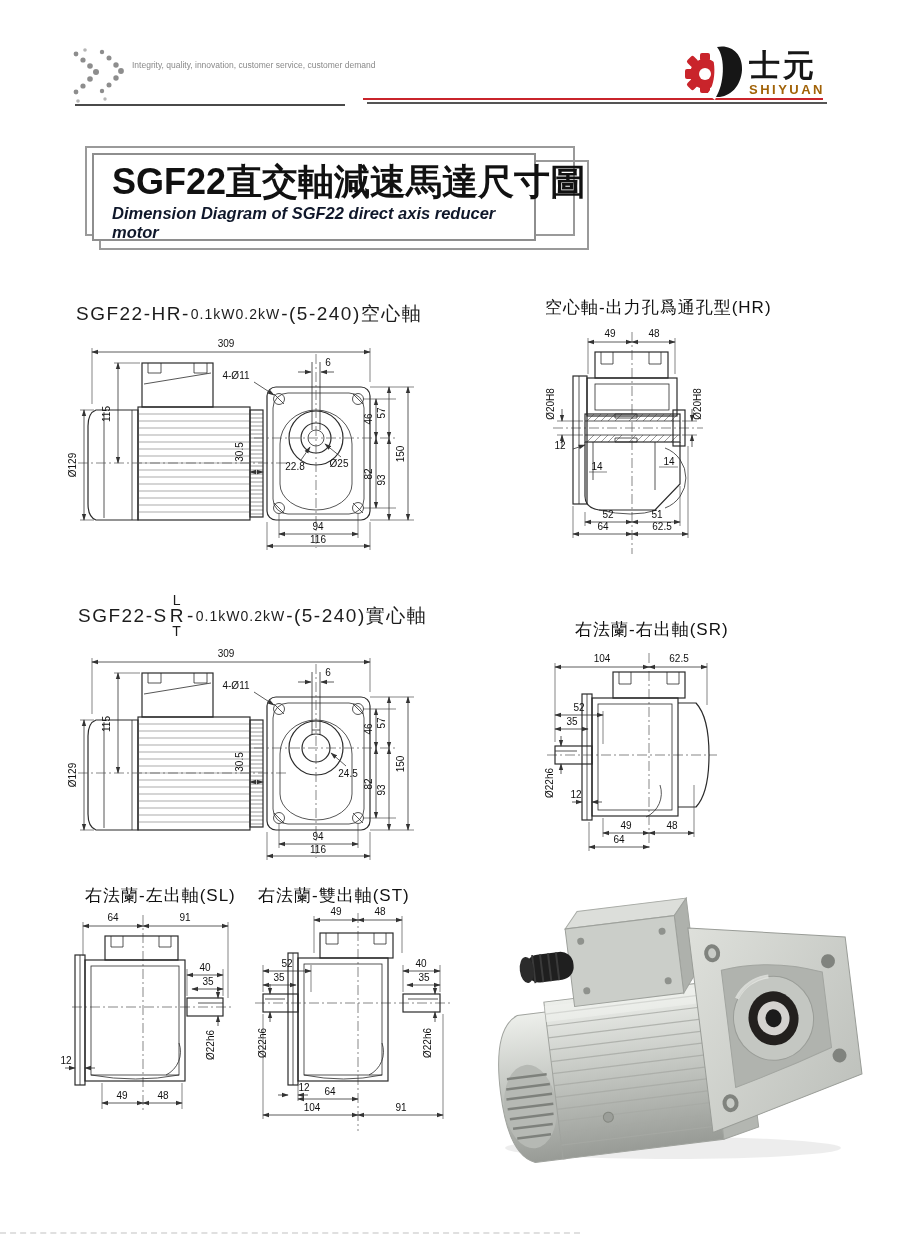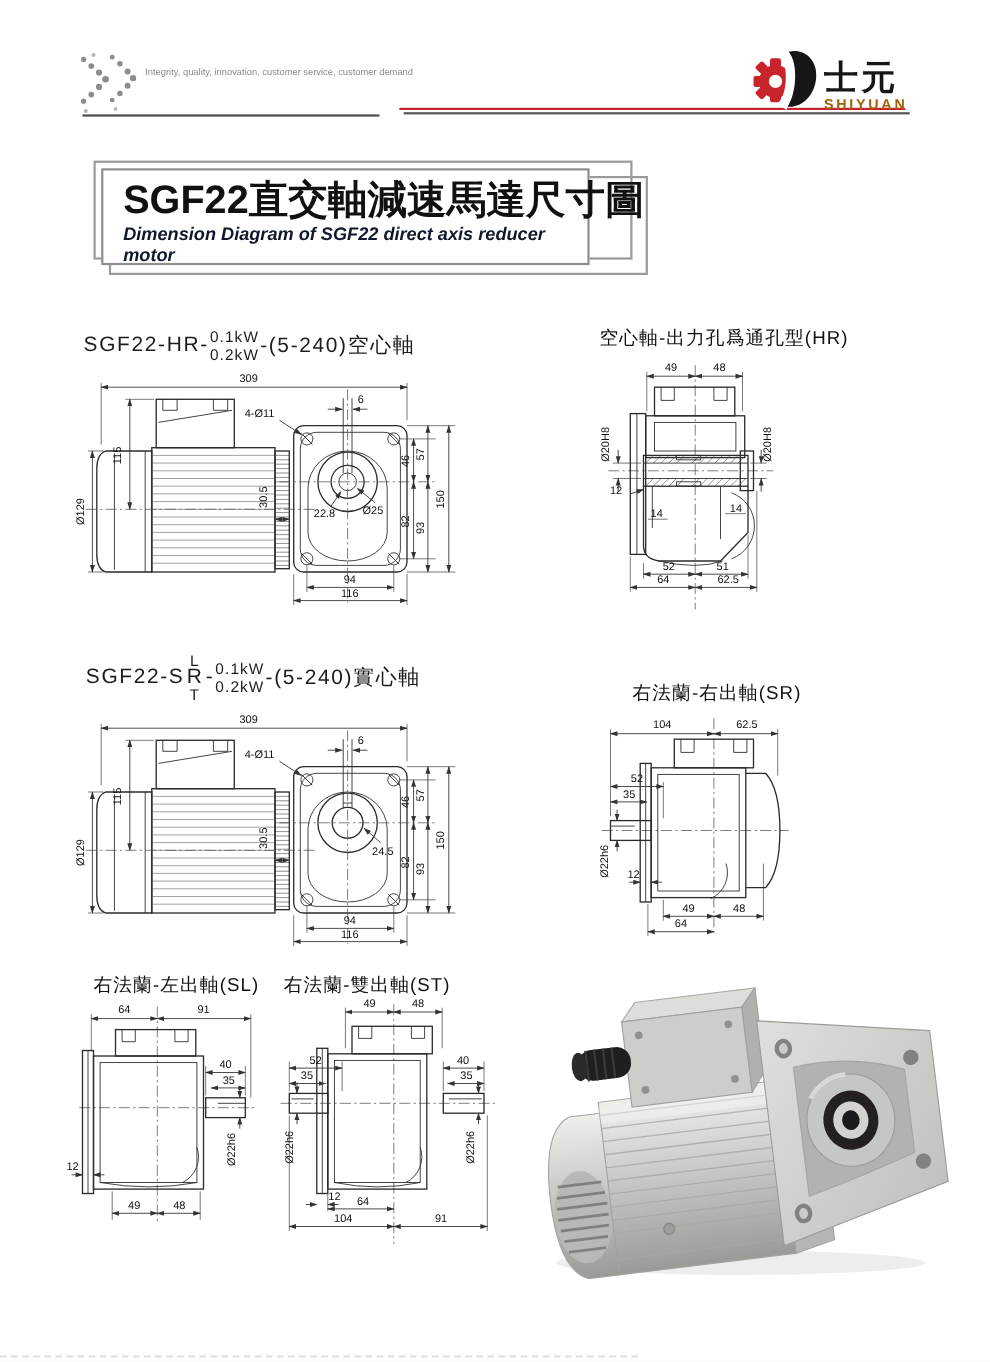--- a/index.html
+++ b/index.html
@@ -18,21 +18,21 @@
 
   
   .tframe{position:absolute;border:2px solid #9a9a9a}
   .tinner{position:absolute;background:#fff;border:2px solid #8e8e8e;padding:6px 0 0 18px;box-sizing:border-box}
   .title-zh{font-size:36px;font-weight:bold;letter-spacing:0px;color:#111;line-height:1.15;
             font-family:"Liberation Sans",sans-serif;white-space:nowrap}
   .title-en{font-size:16.5px;font-style:italic;font-weight:bold;color:#0f172a;margin-top:2px}
 
   
   .model{display:flex;align-items:center;font-size:19px;letter-spacing:1.5px;color:#1c1c1c;white-space:nowrap}
-  .kwstack{display:flex;flex-direction:column;justify-content:space-between;font-size:14px;letter-spacing:1px;line-height:1.15;margin:0 1px}
+  .kwstack{display:flex;flex-direction:row;justify-content:space-between;font-size:14px;letter-spacing:1px;line-height:1.15;margin:0 1px}
   .lrt{display:flex;flex-direction:column;align-items:center;line-height:.95;margin:0 2px}
   .lrt .sm{font-size:14px}
   .view-title{font-size:17px;color:#111;letter-spacing:1px;white-space:nowrap}
 
   
   .ol{stroke:#2b2b2b;stroke-width:1.2;fill:none}
   .o2{stroke:#2b2b2b;stroke-width:.8;fill:none}
   .o3{stroke:#555;stroke-width:.5;fill:none}
   .cl{stroke:#555;stroke-width:.7;stroke-dasharray:10 3 2 3;fill:none}
   .ext{stroke:#333;stroke-width:.6;fill:none}
@@ -87,21 +87,21 @@
       </g>
     </svg>
   </div>
   <div class="abs" style="left:132px;top:58px">
     <div class="slogan-en">Integrity, quality, innovation, customer service, customer demand</div>
   </div>
   <div class="rule-left"></div>
   <div class="rule-red"></div>
   <div class="rule-dark"></div>
 
-  <div class="abs" style="left:683px;top:44px;display:flex;align-items:flex-end">
+  <div class="abs" style="left:683px;top:44px;display:flex;align-items:center">
     <svg width="62" height="58" viewBox="0 0 62 58">
       <g fill="#c9242b">
         <circle cx="22" cy="30" r="15"></circle>
         <rect x="17" y="9" width="10" height="8" rx="2"></rect>
         <rect x="2" y="25" width="8" height="10" rx="2"></rect>
         <rect x="17" y="41" width="10" height="8" rx="2"></rect>
         <rect x="5" y="13" width="9" height="9" rx="2" transform="rotate(-45 9.5 17.5)"></rect>
         <rect x="5" y="36" width="9" height="9" rx="2" transform="rotate(45 9.5 40.5)"></rect>
       </g>
       <circle cx="22" cy="30" r="6" fill="#fff"></circle>

